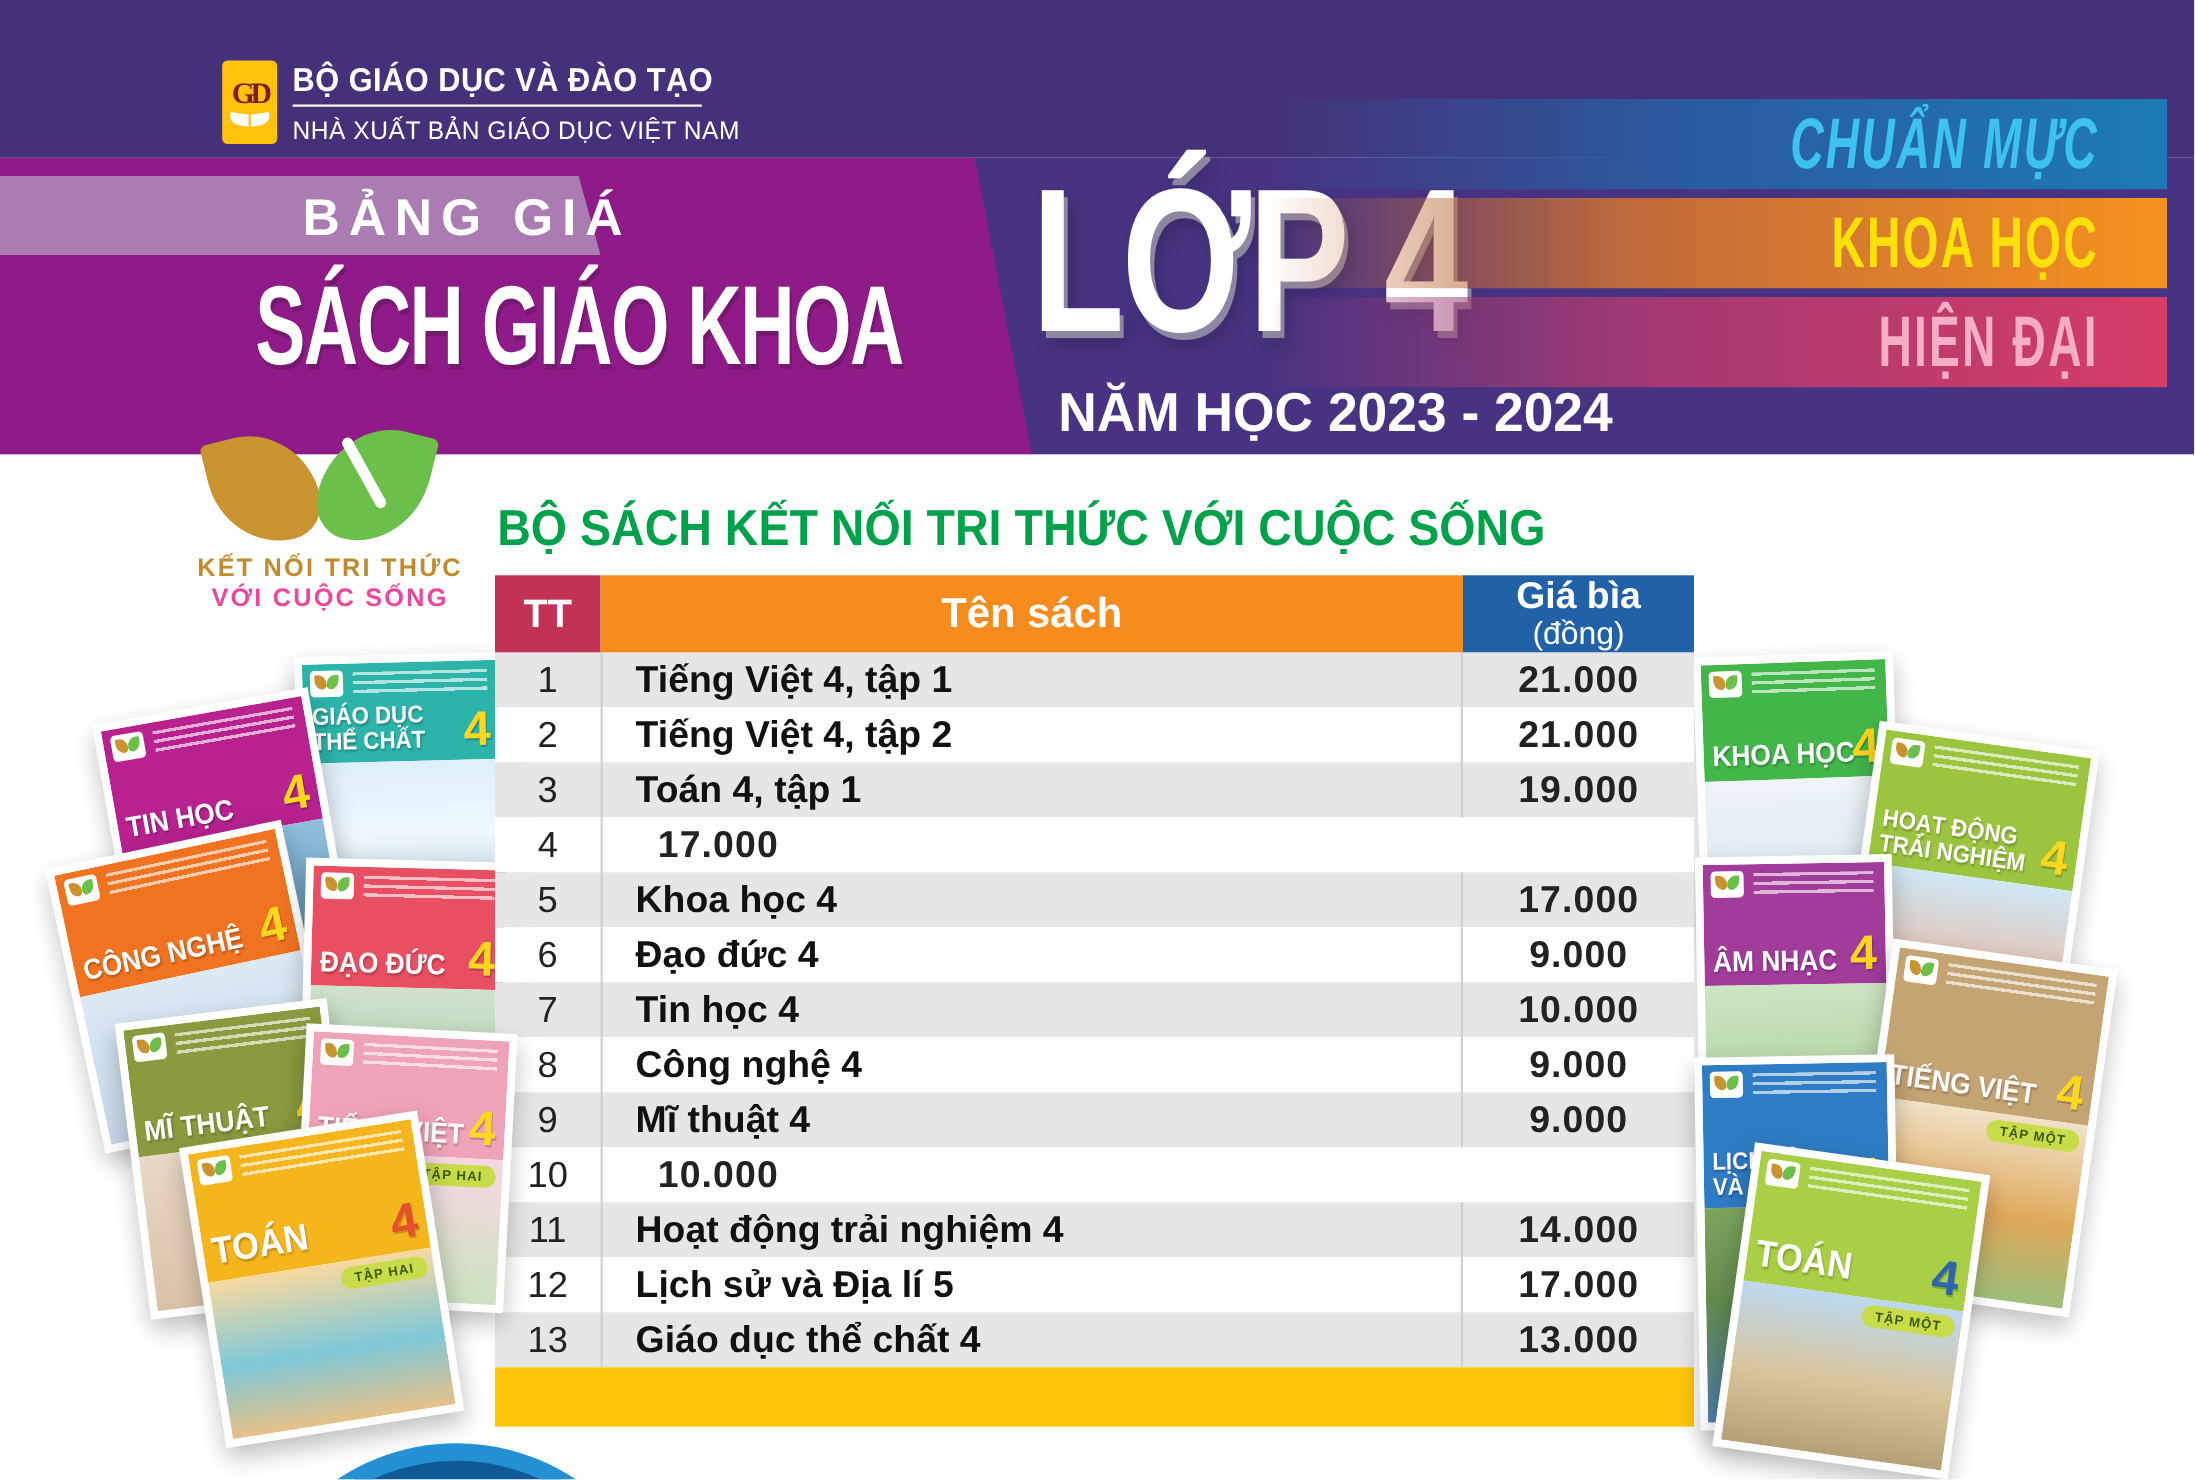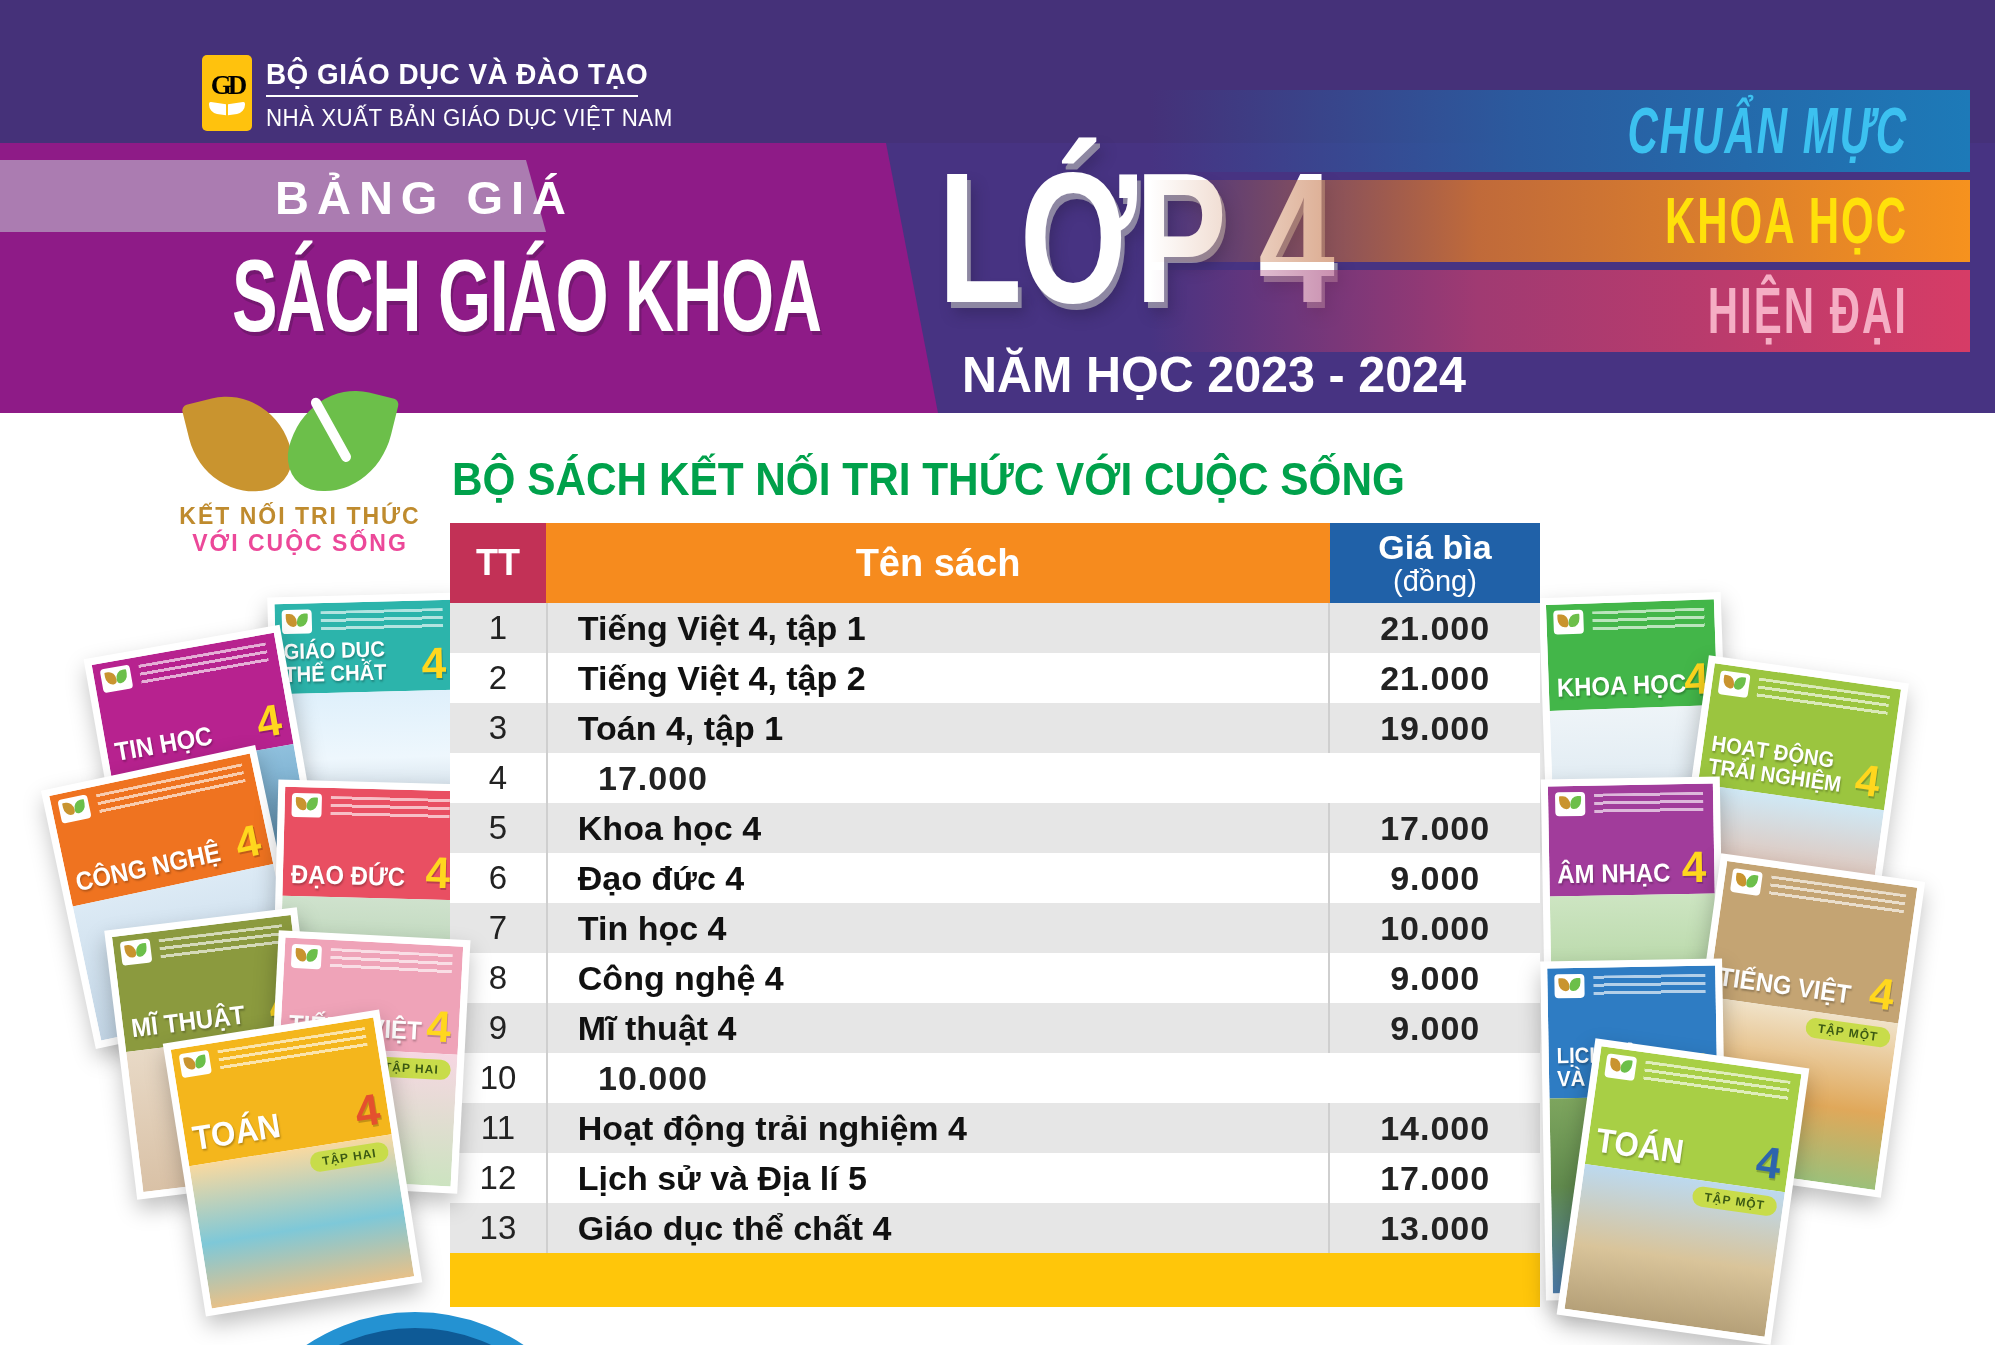--- a/index.html
+++ b/index.html
@@ -3,21 +3,21 @@
 <meta charset="utf-8">
 <style>
   html,body{margin:0;padding:0;background:#ffffff;}
   .stage{position:relative;width:1995px;height:1345px;overflow:hidden;background:#ffffff;
          font-family:"Liberation Sans", sans-serif;}
 
   
   .top-band{position:absolute;left:0;top:0;width:1995px;height:143px;background:#453179;z-index:1;}
   .gd-logo{position:absolute;left:202px;top:55px;width:50px;height:76px;background:#ffc20d;
            border-radius:5px;display:flex;flex-direction:column;align-items:center;justify-content:center;}
-  .gd-mono{color:#000000;font-weight:700;font-size:27px;letter-spacing:-4px;line-height:1;
+  .gd-mono{color:#7f1d1d;font-weight:700;font-size:27px;letter-spacing:-4px;line-height:1;
            font-family:"Liberation Serif", serif;margin-top:2px;}
   .gd-book{width:36px;height:13px;margin-top:4px;position:relative;}
   .gd-book:before,.gd-book:after{content:"";position:absolute;top:0;width:17px;height:11px;background:#ffffff;}
   .gd-book:before{left:0;border-radius:2px 0 0 8px;transform:skewY(8deg);}
   .gd-book:after{right:0;border-radius:0 2px 8px 0;transform:skewY(-8deg);}
   .ministry{position:absolute;left:266px;top:57px;color:#ffffff;font-weight:700;font-size:30px;
             letter-spacing:.5px;transform:scaleX(.93);transform-origin:left;white-space:nowrap;}
   .hdr-line{position:absolute;left:266px;top:95px;width:372px;height:2px;background:#ffffff;}
   .publisher{position:absolute;left:266px;top:105px;color:#ffffff;font-weight:400;font-size:23px;
              letter-spacing:.5px;transform:scaleX(.97);transform-origin:left;white-space:nowrap;}
@@ -64,21 +64,21 @@
            font-weight:700;font-size:23px;letter-spacing:2px;white-space:nowrap;}
   .kntt-l2{position:absolute;left:0;top:145px;width:300px;text-align:center;color:#ec4899;
            font-weight:700;font-size:23px;letter-spacing:2px;white-space:nowrap;}
 
   
   .series-heading{position:absolute;left:452px;top:452px;color:#00a14b;font-weight:800;font-size:46px;
                   transform:scaleX(.92);transform-origin:left;white-space:nowrap;z-index:3;}
 
   
   .price-table{position:absolute;left:450px;top:523px;width:1090px;z-index:5;}
-  .thead{display:flex;height:80px;}
+  .thead{display:flex;height:70px;}
   .th{display:flex;align-items:center;justify-content:center;color:#ffffff;}
   .th-tt{width:96px;background:#c23156;font-weight:700;font-size:36px;}
   .th-name{width:784px;background:#f68b1e;font-weight:700;font-size:38px;}
   .th-price{width:210px;background:#2061a8;flex-direction:column;line-height:1.08;}
   .th-price .p1{font-weight:700;font-size:34px;}
   .th-price .p2{font-weight:400;font-size:29px;}
   .trow{display:flex;height:50px;}
   .trow:nth-child(even){background:#e6e6e6;}
   .trow:nth-child(odd){background:#ffffff;}
   .td{display:flex;align-items:center;}

